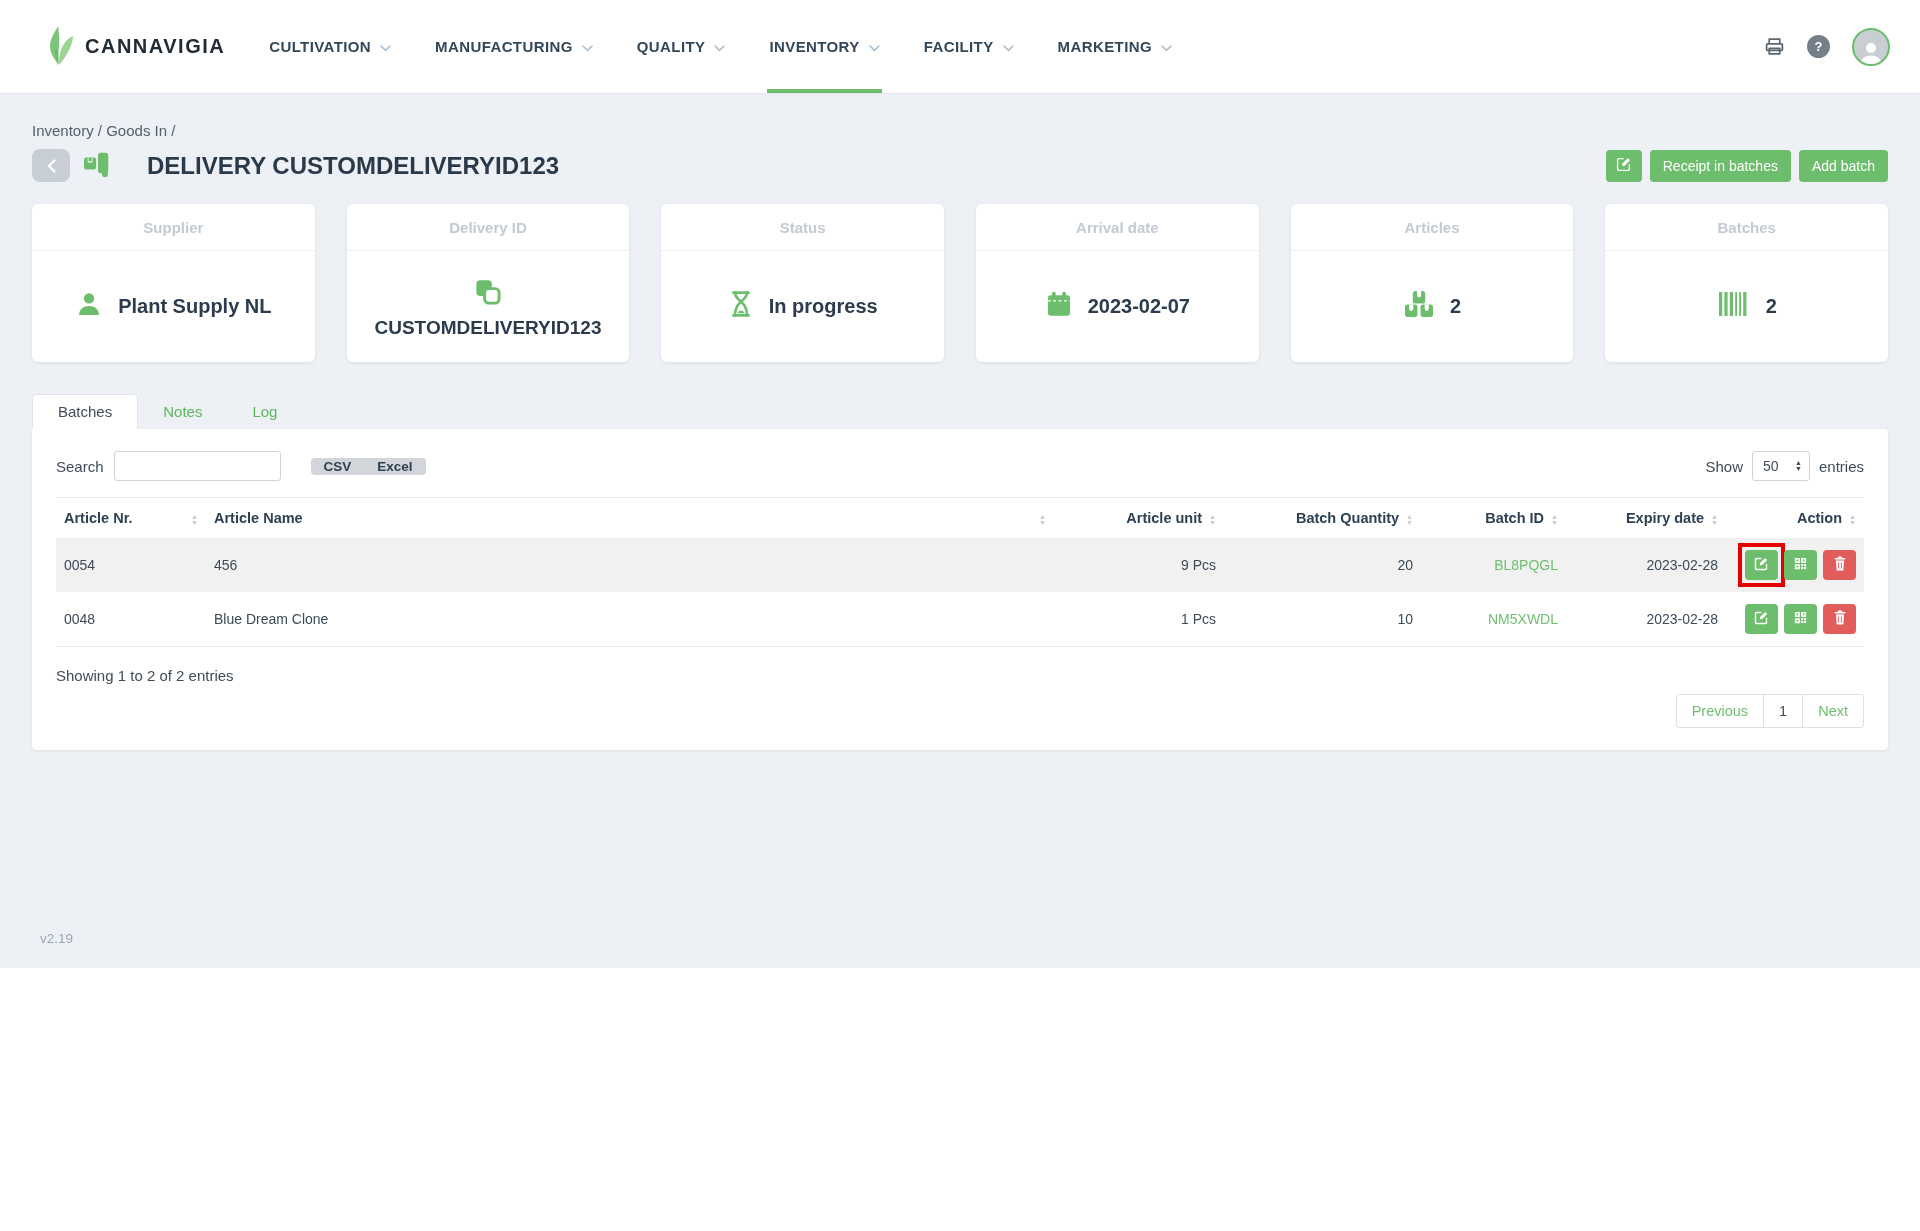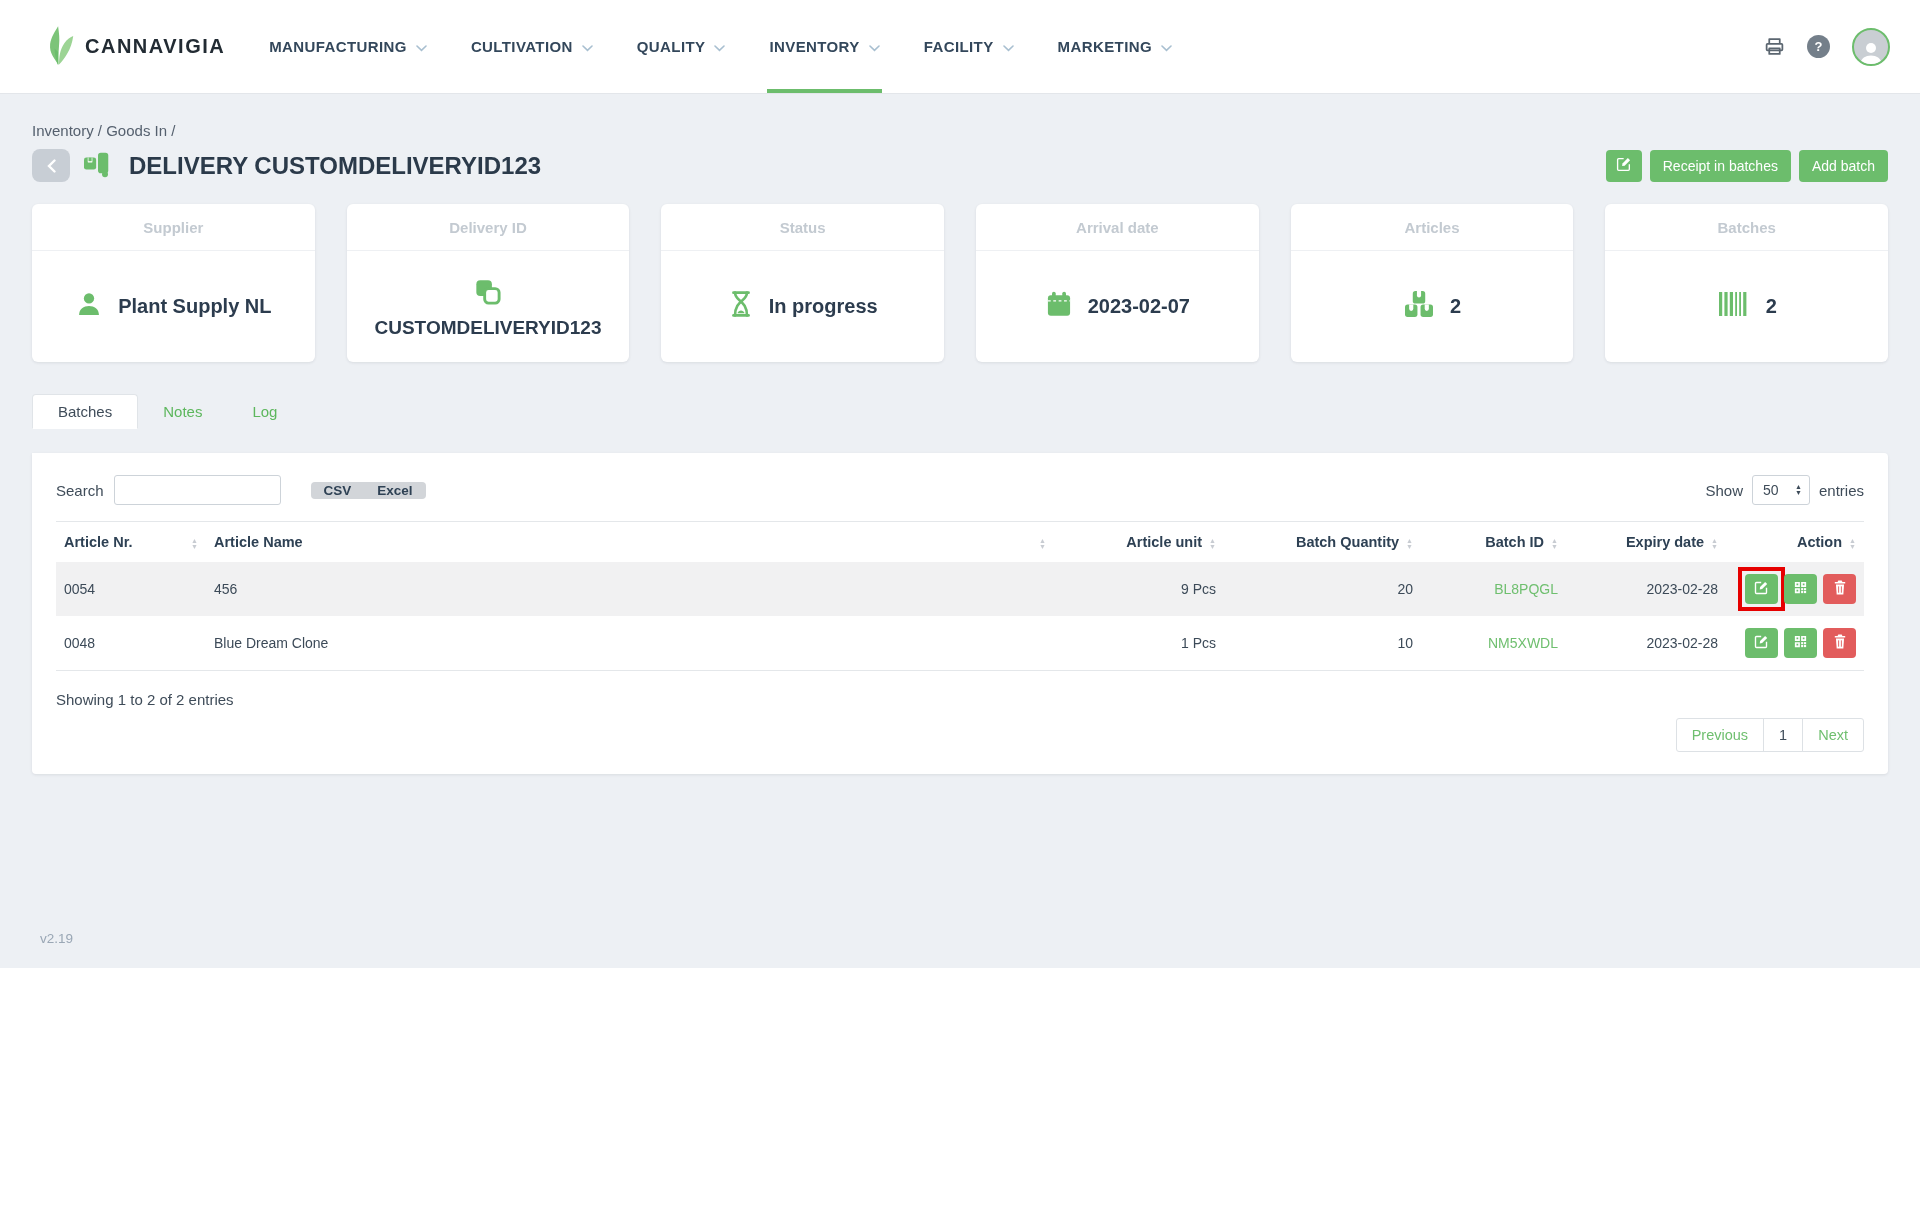--- a/index.html
+++ b/index.html
@@ -16,37 +16,37 @@
   .topbar-right { margin-left:auto; display:flex; align-items:center; gap:22px; }
   .icon-btn { background:none; border:none; cursor:pointer; display:flex; align-items:center; }
   .help-circle { width:23px; height:23px; border-radius:50%; background:#747f8a; color:#fff; font-size:13px; font-weight:700; display:flex; align-items:center; justify-content:center; }
   .avatar { width:38px; height:38px; border-radius:50%; border:2px solid #6cbd6c; background:#c9ced3; display:flex; align-items:flex-end; justify-content:center; overflow:hidden; cursor:pointer; }
 
   
   .main { background:#edf0f4; height:874px; padding:28px 32px 0; position:relative; }
   .breadcrumb { font-size:15px; color:#55606e; cursor:pointer; }
   .title-row { display:flex; align-items:center; margin-top:10px; gap:12px; }
   .back-btn { width:38px; height:33px; border:none; border-radius:8px; background:#c8ced5; color:#fff; cursor:pointer; display:flex; align-items:center; justify-content:center; }
-  .page-title { font-size:24px; font-weight:700; color:#2b3a4a; margin-left:3px; }
+  .page-title { font-size:24px; font-weight:700; color:#2b3a4a; margin-left:21px; }
   .title-actions { margin-left:auto; display:flex; gap:8px; }
   .btn-green { background:#6cbd6c; color:#fff; border:none; border-radius:4px; height:32px; padding:0 13px; font-size:14px; font-family:inherit; cursor:pointer; display:flex; align-items:center; justify-content:center; }
   .btn-green.icon-only { width:36px; padding:0; }
 
   
   .cards { display:flex; gap:32px; margin-top:22px; }
   .card { flex:1; background:#fff; border-radius:6px; box-shadow:0 1px 3px rgba(40,50,60,.10); height:158px; }
   .card-h { height:47px; display:flex; align-items:center; justify-content:center; font-size:15px; font-weight:700; color:#c3cad1; border-bottom:1px solid #eef0f3; }
   .card-b { height:110px; display:flex; align-items:center; justify-content:center; gap:15px; font-size:20px; font-weight:700; color:#2c3c4e; }
   .card.stacked .card-b { flex-direction:column; gap:5px; font-size:19px; padding-top:4px; }
 
   
   .tabs { display:flex; margin-top:32px; position:relative; z-index:2; }
   .tab { height:35px; padding:0 25px; display:flex; align-items:center; font-size:15px; color:#5db75d; cursor:pointer; }
   .tab.active { background:#fff; border:1px solid #e0e4e8; border-bottom:1px solid #fff; margin-bottom:-1px; border-radius:4px 4px 0 0; color:#3f4c59; }
-  .panel { background:#fff; border-radius:0 4px 4px 4px; box-shadow:0 1px 3px rgba(40,50,60,.10); padding:20px 24px 22px; position:relative; z-index:1;margin-top:24px; }
+  .panel { background:#fff; border-radius:0 4px 4px 4px; box-shadow:0 1px 3px rgba(40,50,60,.10); padding:20px 24px 22px; position:relative; z-index:1; }
 
   .toolbar { display:flex; align-items:center; padding:2px 0 16px; }
   .search-label { font-size:15px; color:#3f4c59; margin-right:10px; }
   .search-input { width:167px; height:30px; border:1px solid #cdd3d9; border-radius:3px; font-size:14px; padding:0 8px; font-family:inherit; color:#3f4c59; }
   .export-group { margin-left:30px; background:#d2d5d9; border-radius:4px; display:flex; overflow:hidden; }
   .export-btn { background:transparent; border:none; padding:1px 13px; font-size:13.5px; font-weight:600; color:#2e4154; font-family:inherit; cursor:pointer; }
   .show-group { margin-left:auto; display:flex; align-items:center; gap:9px; font-size:15px; color:#3f4c59; }
   .page-size { width:58px; height:30px; border:1px solid #cdd3d9; border-radius:3px; background:#fff; display:flex; align-items:center; justify-content:space-between; padding:0 7px 0 10px; font-size:14px; color:#3f4c59; cursor:pointer; }
   .stepper { display:flex; flex-direction:column; line-height:6px; font-size:7px; color:#3c4a58; }
 
@@ -90,27 +90,27 @@
           <path fill="#7cc479" d="M17 45 C13 38 7 33 8 22 C9 14 14 7 17 2 C18 10 19 16 18 24 C17.5 31 17 38 17 45z"></path>
           <path fill="#9cd494" d="M18 45 C18 37 19 28 24 21 C27 17 31 14 34 13 C33 20 31 27 27 33 C24 38 21 42 18 45z"></path>
           <path fill="#6cbd6c" d="M16.5 45 C15 40 13 34 13 27 L17 31 L17.5 45z"></path>
         </svg>
       </span>
       <span class="brand-name">CANNAVIGIA</span>
     </div>
 
     <nav class="mainnav">
       <div class="nav-item">
+        <span>CULTIVATION</span>
+        <span><svg width="11" height="7" viewBox="0 0 11 7">
+              <path d="M1 1l4.5 4.3L10 1" stroke="#a8bfd0" stroke-width="1.6" fill="none" stroke-linecap="round"></path>
+            </svg></span>
+      </div>
+      <div class="nav-item">
         <span>MANUFACTURING</span>
-        <span><svg width="11" height="7" viewBox="0 0 11 7">
-              <path d="M1 1l4.5 4.3L10 1" stroke="#a8bfd0" stroke-width="1.6" fill="none" stroke-linecap="round"></path>
-            </svg></span>
-      </div>
-      <div class="nav-item">
-        <span>CULTIVATION</span>
         <span><svg width="11" height="7" viewBox="0 0 11 7">
               <path d="M1 1l4.5 4.3L10 1" stroke="#a8bfd0" stroke-width="1.6" fill="none" stroke-linecap="round"></path>
             </svg></span>
       </div>
       <div class="nav-item">
         <span>QUALITY</span>
         <span><svg width="11" height="7" viewBox="0 0 11 7">
               <path d="M1 1l4.5 4.3L10 1" stroke="#a8bfd0" stroke-width="1.6" fill="none" stroke-linecap="round"></path>
             </svg></span>
       </div>

